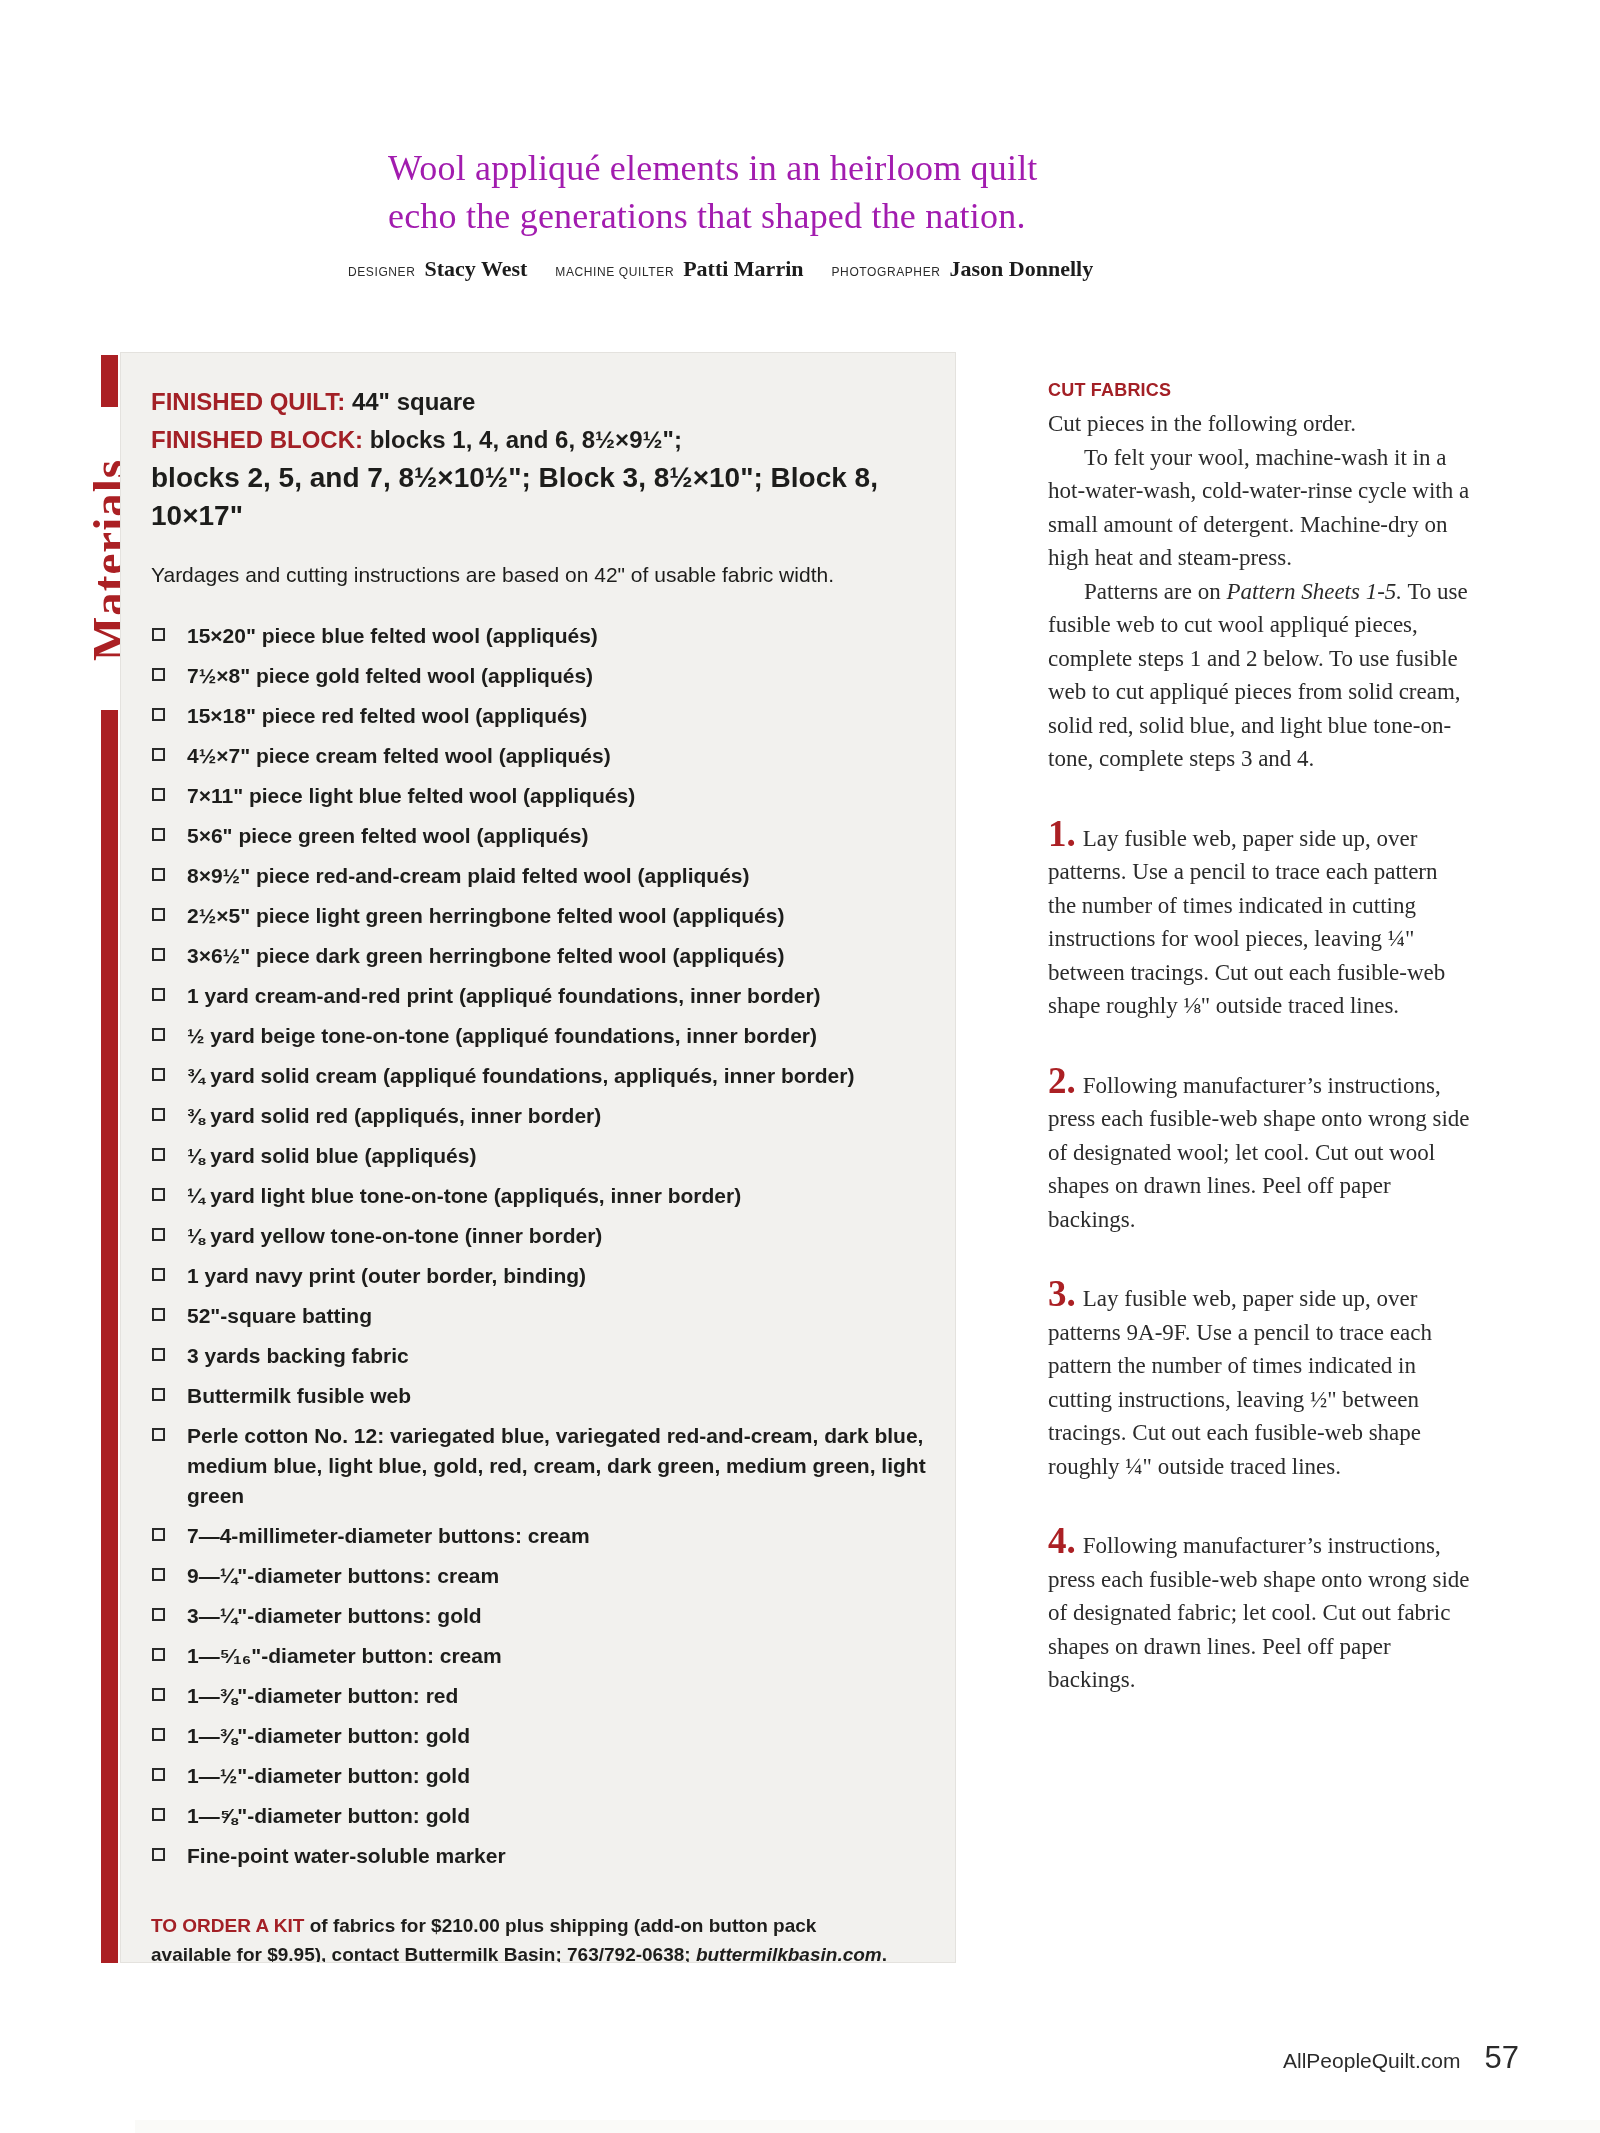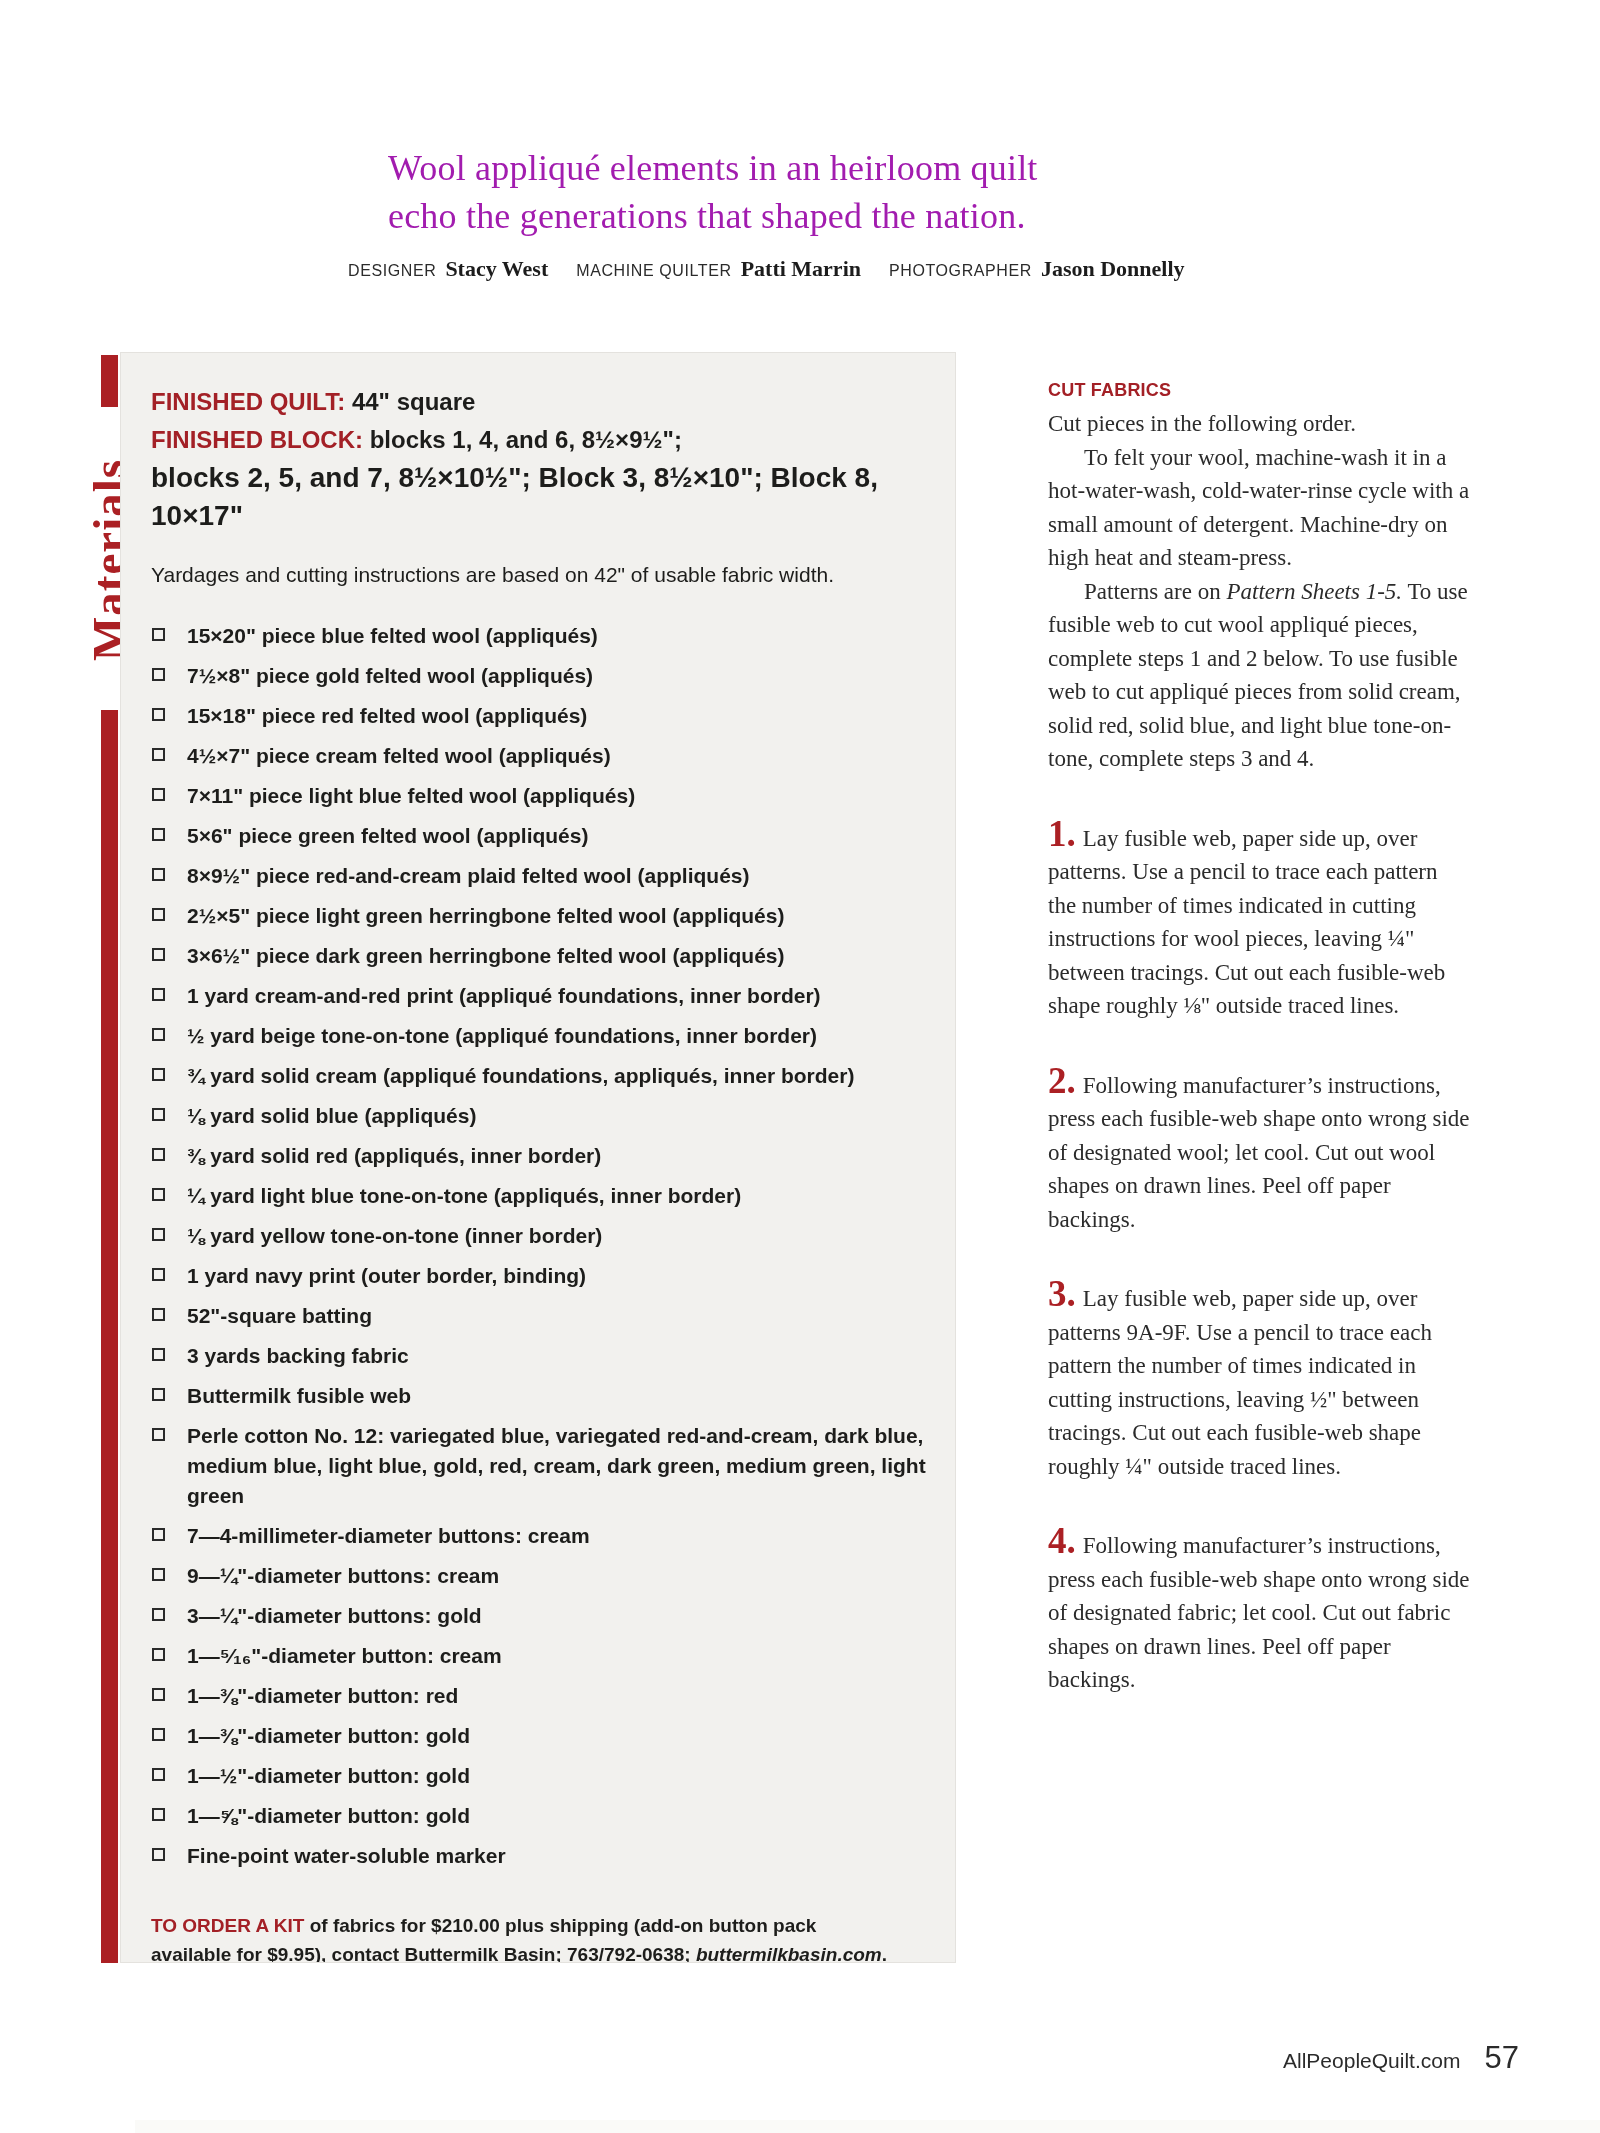--- a/index.html
+++ b/index.html
@@ -11,21 +11,21 @@
   .title{
     position:absolute;left:388px;top:144px;
     font-family:"Liberation Serif",serif;font-size:36px;line-height:48px;
     color:#a21caf;letter-spacing:.2px;
   }
   .credits{
     position:absolute;left:348px;top:256px;display:flex;align-items:baseline;gap:28px;
     white-space:nowrap;
   }
   .credit{display:flex;align-items:baseline;gap:9px;}
-  .credit .role{font-size:16px;letter-spacing:.6px;color:#2b2b2b;}
+  .credit .role{font-size:12px;letter-spacing:.6px;color:#2b2b2b;}
   .credit .name{font-family:"Liberation Serif",serif;font-weight:bold;font-size:22px;color:#1c1c1c;}
 
   
   .bar-top{position:absolute;left:101px;top:355px;width:17px;height:52px;background:#ab2024;}
   .bar-bottom{position:absolute;left:101px;top:710px;width:17px;height:1253px;background:#ab2024;}
   .sidebar-label{
     position:absolute;left:-41px;top:535px;width:300px;height:50px;line-height:50px;
     text-align:center;transform:rotate(-90deg);
     font-family:"Liberation Serif",serif;font-weight:bold;font-size:47px;color:#ab2024;
     letter-spacing:1px;
@@ -123,22 +123,22 @@
     <li class="mi"><span class="cb"></span><span>15×18" piece red felted wool (appliqués)</span></li>
     <li class="mi"><span class="cb"></span><span>4½×7" piece cream felted wool (appliqués)</span></li>
     <li class="mi"><span class="cb"></span><span>7×11" piece light blue felted wool (appliqués)</span></li>
     <li class="mi"><span class="cb"></span><span>5×6" piece green felted wool (appliqués)</span></li>
     <li class="mi"><span class="cb"></span><span>8×9½" piece red-and-cream plaid felted wool (appliqués)</span></li>
     <li class="mi"><span class="cb"></span><span>2½×5" piece light green herringbone felted wool (appliqués)</span></li>
     <li class="mi"><span class="cb"></span><span>3×6½" piece dark green herringbone felted wool (appliqués)</span></li>
     <li class="mi"><span class="cb"></span><span>1 yard cream-and-red print (appliqué foundations, inner border)</span></li>
     <li class="mi"><span class="cb"></span><span>½ yard beige tone-on-tone (appliqué foundations, inner border)</span></li>
     <li class="mi"><span class="cb"></span><span>¾ yard solid cream (appliqué foundations, appliqués, inner border)</span></li>
+    <li class="mi"><span class="cb"></span><span>⅜ yard solid red (appliqués, inner border)</span></li>
     <li class="mi"><span class="cb"></span><span>⅛ yard solid blue (appliqués)</span></li>
-    <li class="mi"><span class="cb"></span><span>⅜ yard solid red (appliqués, inner border)</span></li>
     <li class="mi"><span class="cb"></span><span>¼ yard light blue tone-on-tone (appliqués, inner border)</span></li>
     <li class="mi"><span class="cb"></span><span>⅛ yard yellow tone-on-tone (inner border)</span></li>
     <li class="mi"><span class="cb"></span><span>1 yard navy print (outer border, binding)</span></li>
     <li class="mi"><span class="cb"></span><span>52"-square batting</span></li>
     <li class="mi"><span class="cb"></span><span>3 yards backing fabric</span></li>
     <li class="mi"><span class="cb"></span><span>Buttermilk fusible web</span></li>
     <li class="mi"><span class="cb"></span><span>Perle cotton No. 12: variegated blue, variegated red-and-cream, dark blue, medium blue, light blue, gold, red, cream, dark green, medium green, light green</span></li>
     <li class="mi"><span class="cb"></span><span>7—4-millimeter-diameter buttons: cream</span></li>
     <li class="mi"><span class="cb"></span><span>9—¼"-diameter buttons: cream</span></li>
     <li class="mi"><span class="cb"></span><span>3—¼"-diameter buttons: gold</span></li>

